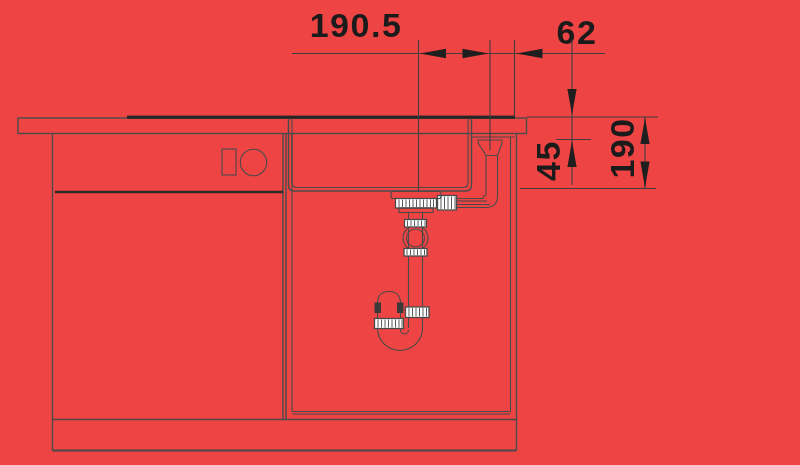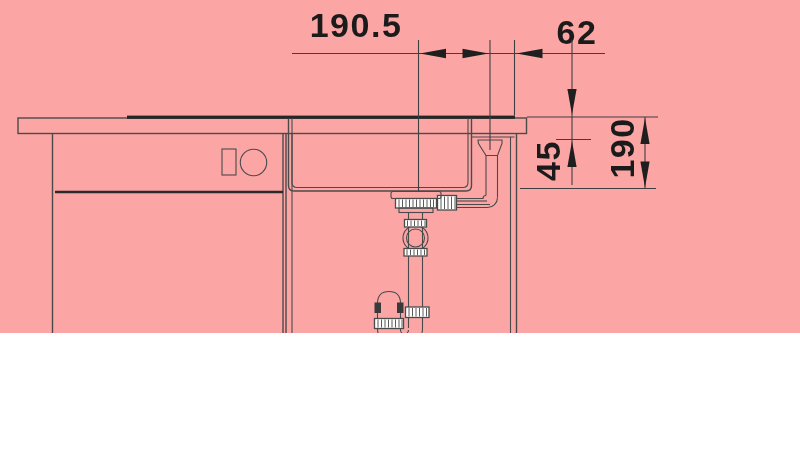--- a/index.html
+++ b/index.html
@@ -1,16 +1,16 @@
 <!DOCTYPE html>
 <html><head>
 <meta charset="utf-8">
 <style>
   html,body{margin:0;padding:0;background:#ffffff;}
-  .stage{width:800px;height:333px;position:relative;background:#fca5a5;overflow:hidden;}
+  .stage{width:800px;height:465px;position:relative;background:#ef4444;overflow:hidden;}
   svg{display:block;}
   .ln{stroke:#4a4a4a;stroke-width:1.4;fill:none;}
   .lnt{stroke:#4a4a4a;stroke-width:1.1;fill:none;}
   .thick{stroke:#2a2a2a;stroke-width:2.6;fill:none;}
   .dim{stroke:#3f3f3f;stroke-width:1.1;fill:none;}
   .arr{fill:#1f1f1f;stroke:none;}
   .hatch{stroke:#5a5a5a;stroke-width:1;fill:none;}
   .nut{fill:#ffffff;stroke:#4a4a4a;stroke-width:1.3;}
   .dimtxt{font-family:"Liberation Sans","DejaVu Sans",sans-serif;font-weight:700;
           font-size:34px;fill:#1b1b1b;letter-spacing:1.5px;}

